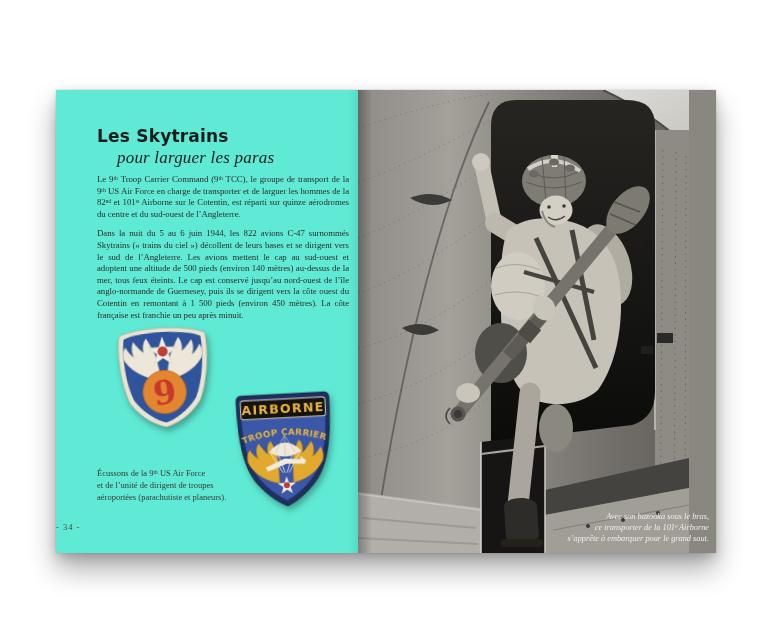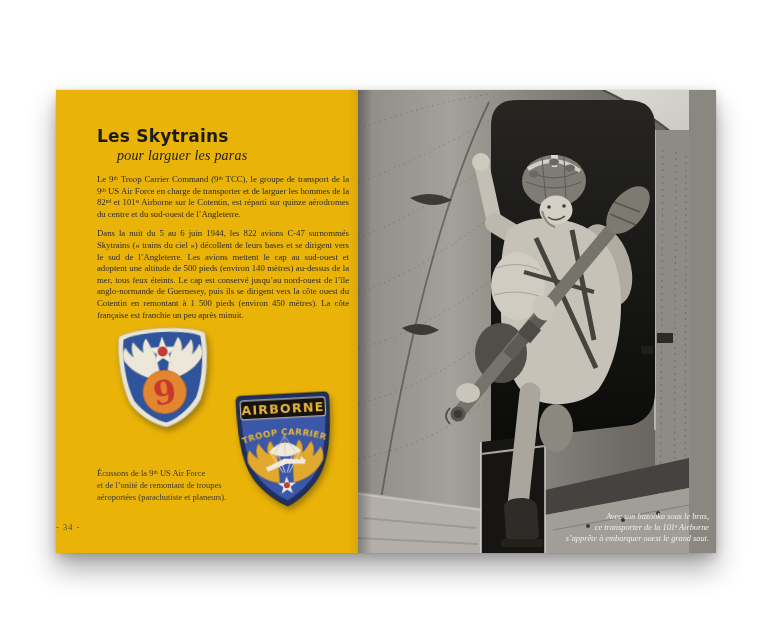--- a/index.html
+++ b/index.html
@@ -5,35 +5,35 @@
   html,body { margin:0; padding:0; background:#ffffff; }
   .canvas {
     position:relative; width:771px; height:643px; background:#ffffff; overflow:hidden;
     font-family:"Liberation Serif","DejaVu Serif","DejaVu Sans",serif;
   }
   .book {
     position:absolute; left:56px; top:90px; width:660px; height:463px; display:flex;
     background:#fff;
     box-shadow: 0 16px 26px rgba(0,0,0,.33), 0 4px 10px rgba(0,0,0,.16), 0 0 1px rgba(0,0,0,.25);
   }
-  .page-left { position:relative; width:329px; height:463px; background:#eab308; }
+  .page-left { position:relative; width:329px; height:463px; background:#5eead4; }
   .page-left .gutter { position:absolute; right:0; top:0; bottom:0; width:10px;
     background:linear-gradient(to left, rgba(0,0,0,.07), rgba(0,0,0,0)); }
   .page-right { position:relative; width:390px; height:463px; background:#8a8781; overflow:hidden; }
   .page-right .gutter { position:absolute; left:0; top:0; bottom:0; width:14px; z-index:3;
     background:linear-gradient(to right, rgba(0,0,0,.28), rgba(0,0,0,0)); }
 
   .title {
     position:absolute; left:41px; top:36px; margin:0;
     font-family:"DejaVu Sans","Liberation Sans",sans-serif;
     font-weight:bold; font-size:17px; letter-spacing:.2px; color:#1c1c1c;
   }
   .subtitle {
     position:absolute; left:61px; top:58px; margin:0;
-    font-style:italic; font-size:14px; color:#1d1d1d; letter-spacing:.2px;text-align:right;
+    font-style:italic; font-size:17px; color:#1d1d1d; letter-spacing:.2px;text-align:right;
   }
   .bodytext { position:absolute; left:41px; top:84px; width:252px; }
   .bodytext p {
     margin:0 0 8px 0; font-size:8.8px; line-height:1.32; text-align:justify;
     color:#2f2d2b; letter-spacing:-0.05px;
   }
   .patch { position:absolute; filter:drop-shadow(2px 4px 3px rgba(0,0,0,.32)); }
   .patch-9af { left:58px; top:236px; width:100px; height:104px; transform:rotate(-3deg); }
   .patch-atc { left:177px; top:298px; width:104px; height:121px; transform:rotate(-3deg); }
 
@@ -106,21 +106,21 @@
         <g>
           <path d="M66,68 L71,73 L66,74 Z" fill="#f0ebdc"></path>
           <path d="M31,78 L50,70 L71,72 L70,76 L52,75 L33,82 Z" fill="#f0ebdc"></path>
         </g>
         <polygon points="51,87.5 53.2,93.9 60,94.1 54.6,98.2 56.6,104.7 51,100.8 45.4,104.7 47.4,98.2 42,94.1 48.8,93.9" fill="#f0ece0"></polygon>
         <circle cx="51" cy="96.5" r="3" fill="#c23b34"></circle>
       </svg>
 
       <div class="patch-caption">
         <div>Écussons de la 9ᵗʰ US Air Force</div>
-        <div>et de l’unité de remontant de troupes</div>
+        <div>et de l’unité de dirigent de troupes</div>
         <div>aéroportées (parachutiste et planeurs).</div>
       </div>
 
       <div class="page-number">- 34 -</div>
       <div class="gutter"></div>
     </div>
 
     <div class="page-right">
       <svg class="photo-svg" viewBox="0 0 331 463" preserveAspectRatio="none">
         <defs>
@@ -247,19 +247,19 @@
             <circle cx="206" cy="116" r="1.8" fill="#3a3833"></circle>
             <path d="M190,127 Q198,133 207,126" stroke="#4a4842" stroke-width="1.5" fill="none"></path>
             <path d="M184,121 Q187,134 197,137" stroke="#8a877f" stroke-width="2" fill="none"></path>
           </g>
         </g>
       </svg>
 
       <div class="photo-caption">
         <div>Avec son bazooka sous le bras,</div>
         <div>ce transporter de la 101ᵉ Airborne</div>
-        <div>s’apprête à embarquer ouest le grand saut.</div>
+        <div>s’apprête à embarquer pour le grand saut.</div>
       </div>
       <div class="gutter"></div>
     </div>
 
   </div>
 </div>
 
 </body></html>

